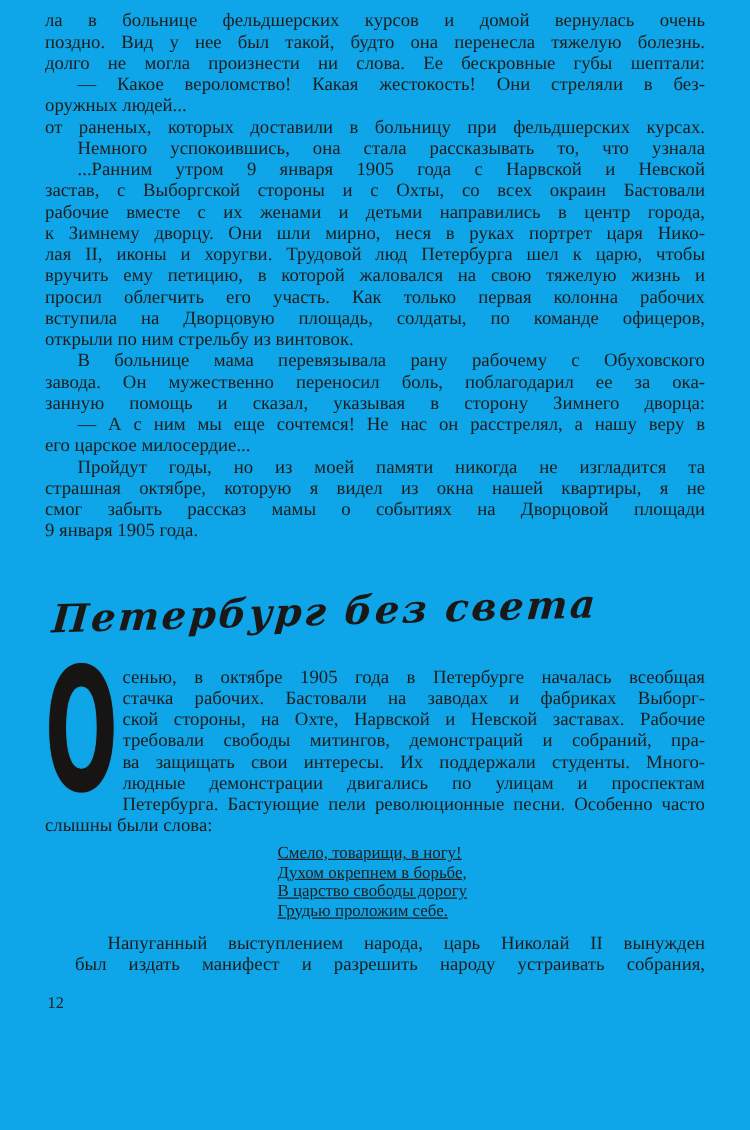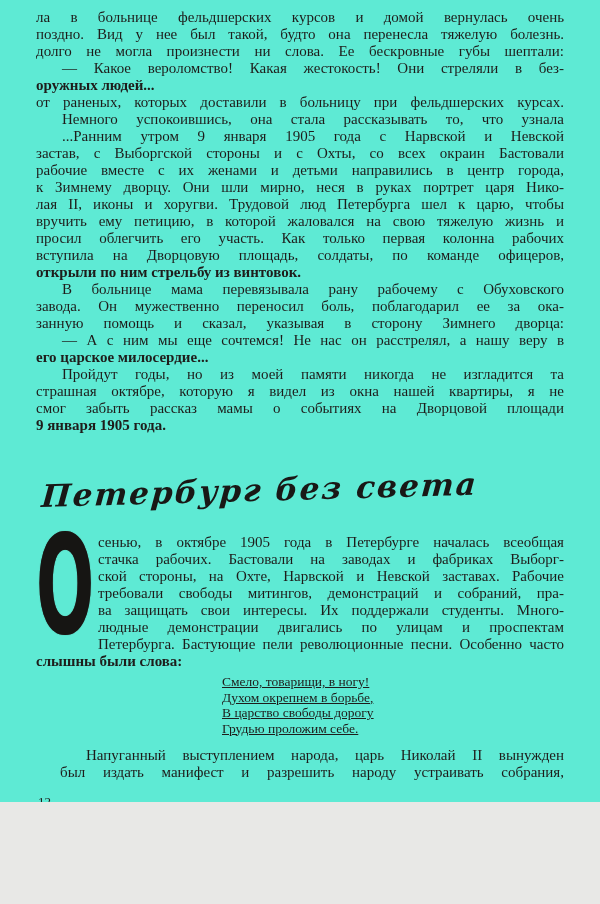--- a/index.html
+++ b/index.html
@@ -1,19 +1,19 @@
 <!DOCTYPE html>
 <html><head>
 <meta charset="utf-8">
 <style>
   html,body{margin:0;padding:0;background:#e8e8e6;}
   .page{
     position:relative;
-    width:600px;height:802px;
-    background:#5eead4;
+    width:600px;height:904px;
+    background:#0ea5e9;
     color:#1e1d1b;
     font-family:"Liberation Serif","DejaVu Serif",serif;
     overflow:hidden;
     margin:0 auto;
   }
   .text-block{
     position:absolute;
     left:36px;top:9px;
     width:528px;
   }
@@ -23,21 +23,21 @@
     line-height:17px;
     text-align:justify;
     text-align-last:justify;
     text-justify:inter-word;
     overflow:hidden;
     white-space:nowrap; 
   }
   
   .line{white-space:normal;max-height:17px;}
   .line.indent{text-indent:26px;}
-  .line.para-last{text-align-last:left;font-weight:bold;}
+  .line.para-last{text-align-last:left;}
   .heading{
     margin:44px 0 0 3px;
     height:52px;
     font-family:"DejaVu Serif",serif;
     font-style:italic;
     font-weight:bold;
     font-size:31px;
     letter-spacing:2px;
     color:#191816;
     transform:rotate(-1.6deg) skewX(-6deg);

